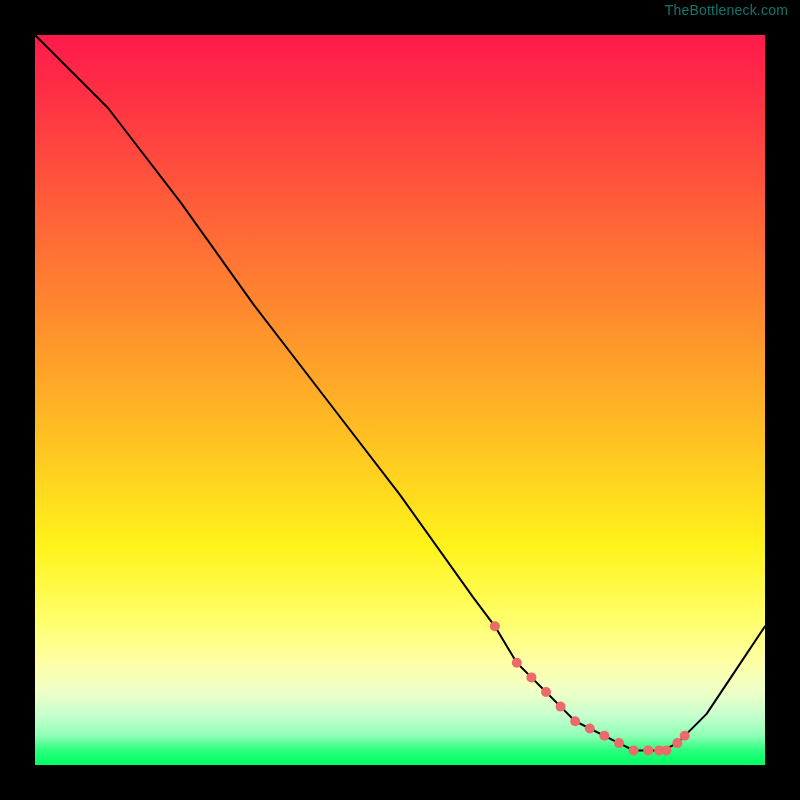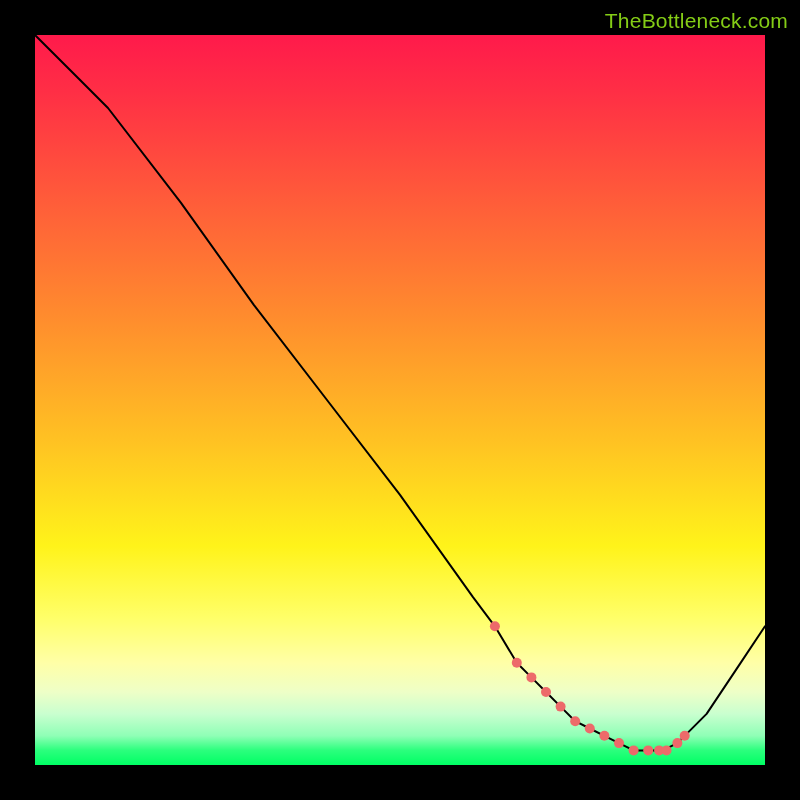--- a/index.html
+++ b/index.html
@@ -43,24 +43,24 @@
   }
   svg.curve {
     position: absolute;
     left: 0;
     top: 0;
     width: 730px;
     height: 730px;
   }
   .attrib {
     position: absolute;
-    top: 9px;
+    top: 2px;
     right: 12px;
-    color: #84cc16;
-    font-size: 21px;
+    color: #0f766e;
+    font-size: 14px;
     letter-spacing: 0.2px;
     font-weight: 500;
   }
 </style>
 </head>
 <body>
 
 <div class="frame">
   <div class="attrib">TheBottleneck.com</div>
   <div class="plot">

